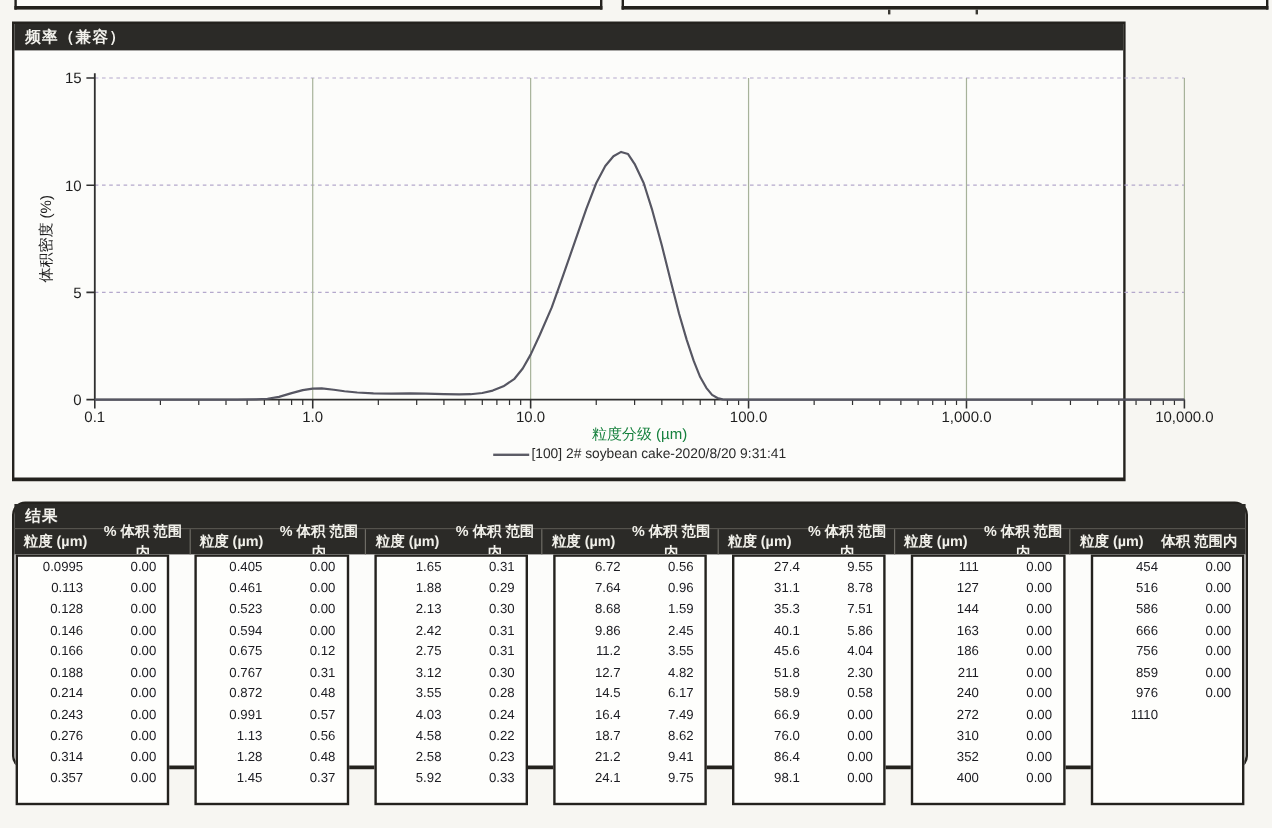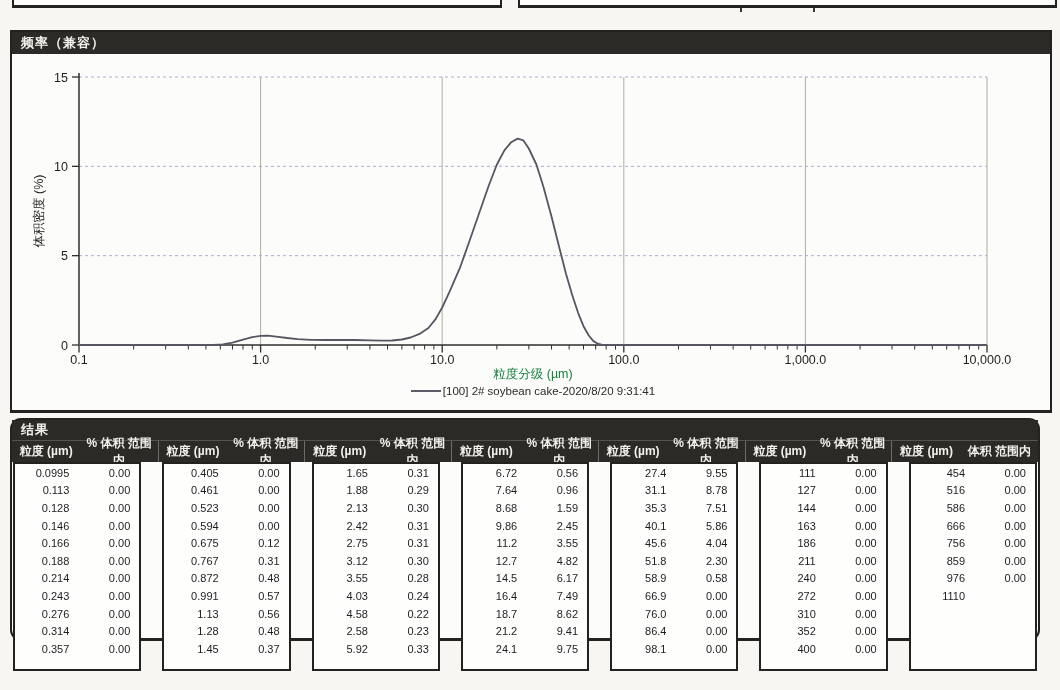--- a/index.html
+++ b/index.html
@@ -14,21 +14,21 @@
     border:2px solid #24221e; border-bottom-width:3px; border-top:none; }
   .crop-panel.left { left:12px; width:490px; }
   .crop-panel.right { left:518px; width:539px; }
   .crop-tick { position:absolute; top:8px; width:2px; height:4px; background:#3a3833; }
 
   .panel { position:absolute; background:#fcfcfa; border:2px solid #24221e; border-bottom-width:3px; }
   .panel-title-bar { background:#2b2a27; color:#f2f1ec; font-size:13px; font-weight:bold;
     padding:3px 0 3px 9px; letter-spacing:1px; line-height:16px; }
 
   
-  #chart-panel { left:10px; top:18px; width:1042px; height:383px;margin-top:12px; }
+  #chart-panel { left:10px; top:18px; width:928px; height:383px; }
   .chart-body { position:relative; width:100%; height:355px; }
   .y-axis-label { position:absolute; left:27px; top:157px; transform:translate(-50%,-50%) rotate(-90deg);
     font-size:12.5px; color:#1e1e1e; white-space:nowrap; }
   .x-axis-label { position:absolute; left:67px; width:908px; top:312px; text-align:center;
     font-size:12.5px; color:#15803d; }
   .legend-row { position:absolute; left:67px; width:908px; top:331px; display:flex;
     justify-content:center; align-items:center; gap:2px; }
   .legend-line { width:30px; height:0; border-top:2px solid #5c5c66; }
   .legend-text { font-size:11.5px; color:#2a2a2a; }
 

